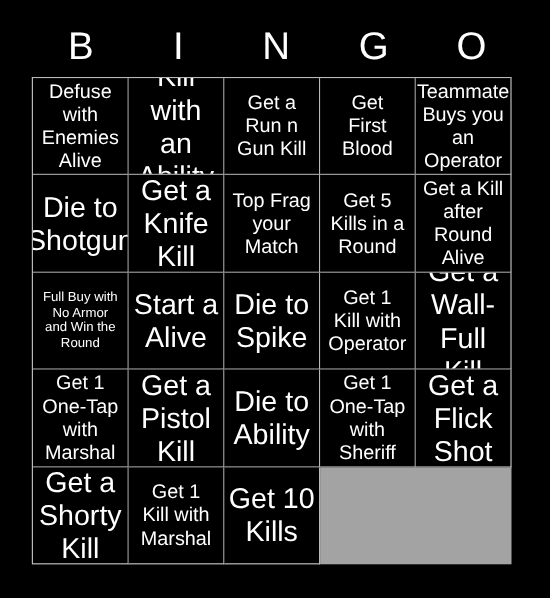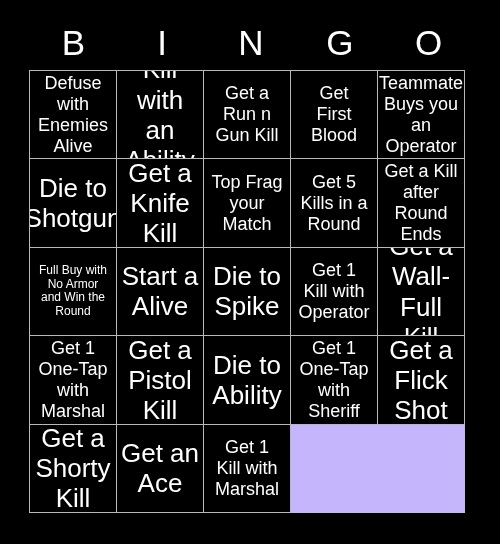--- a/index.html
+++ b/index.html
@@ -45,21 +45,21 @@
     left: 29px;
     top: 70px;
     width: 436px;
     height: 443px;
     border-top: 1px solid #b9b9b9;
     border-left: 1px solid #b9b9b9;
     box-sizing: border-box;
     display: grid;
     grid-template-columns: repeat(5, 1fr);
     grid-template-rows: repeat(5, 1fr);
-    background: #c4b5fd;
+    background: #a3a3a3;
   }
   .bingo-cell {
     border-right: 1px solid #b9b9b9;
     border-bottom: 1px solid #b9b9b9;
     box-sizing: border-box;
     background: #000000;
     color: #ffffff;
     display: flex;
     align-items: center;
     justify-content: center;
@@ -112,21 +112,21 @@
 Kill</div>
       <div class="bingo-cell sz-md">Top Frag
 your
 Match</div>
       <div class="bingo-cell sz-md">Get 5
 Kills in a
 Round</div>
       <div class="bingo-cell sz-md">Get a Kill
 after
 Round
-Ends</div>
+Alive</div>
       <div class="bingo-cell sz-sm">Full Buy with
 No Armor
 and Win the
 Round</div>
       <div class="bingo-cell sz-lg">Start a
 Alive</div>
       <div class="bingo-cell sz-lg">Die to
 Spike</div>
       <div class="bingo-cell sz-md">Get 1
 Kill with
@@ -146,20 +146,20 @@
       <div class="bingo-cell sz-md">Get 1
 One-Tap
 with
 Sheriff</div>
       <div class="bingo-cell sz-lg">Get a
 Flick
 Shot</div>
       <div class="bingo-cell sz-lg">Get a
 Shorty
 Kill</div>
-      <div class="bingo-cell sz-lg">Get an
-Ace</div>
       <div class="bingo-cell sz-md">Get 1
 Kill with
 Marshal</div>
+      <div class="bingo-cell sz-lg">Get 10
+Kills</div>
     </div>
 
 </div>
 
 </body></html>

